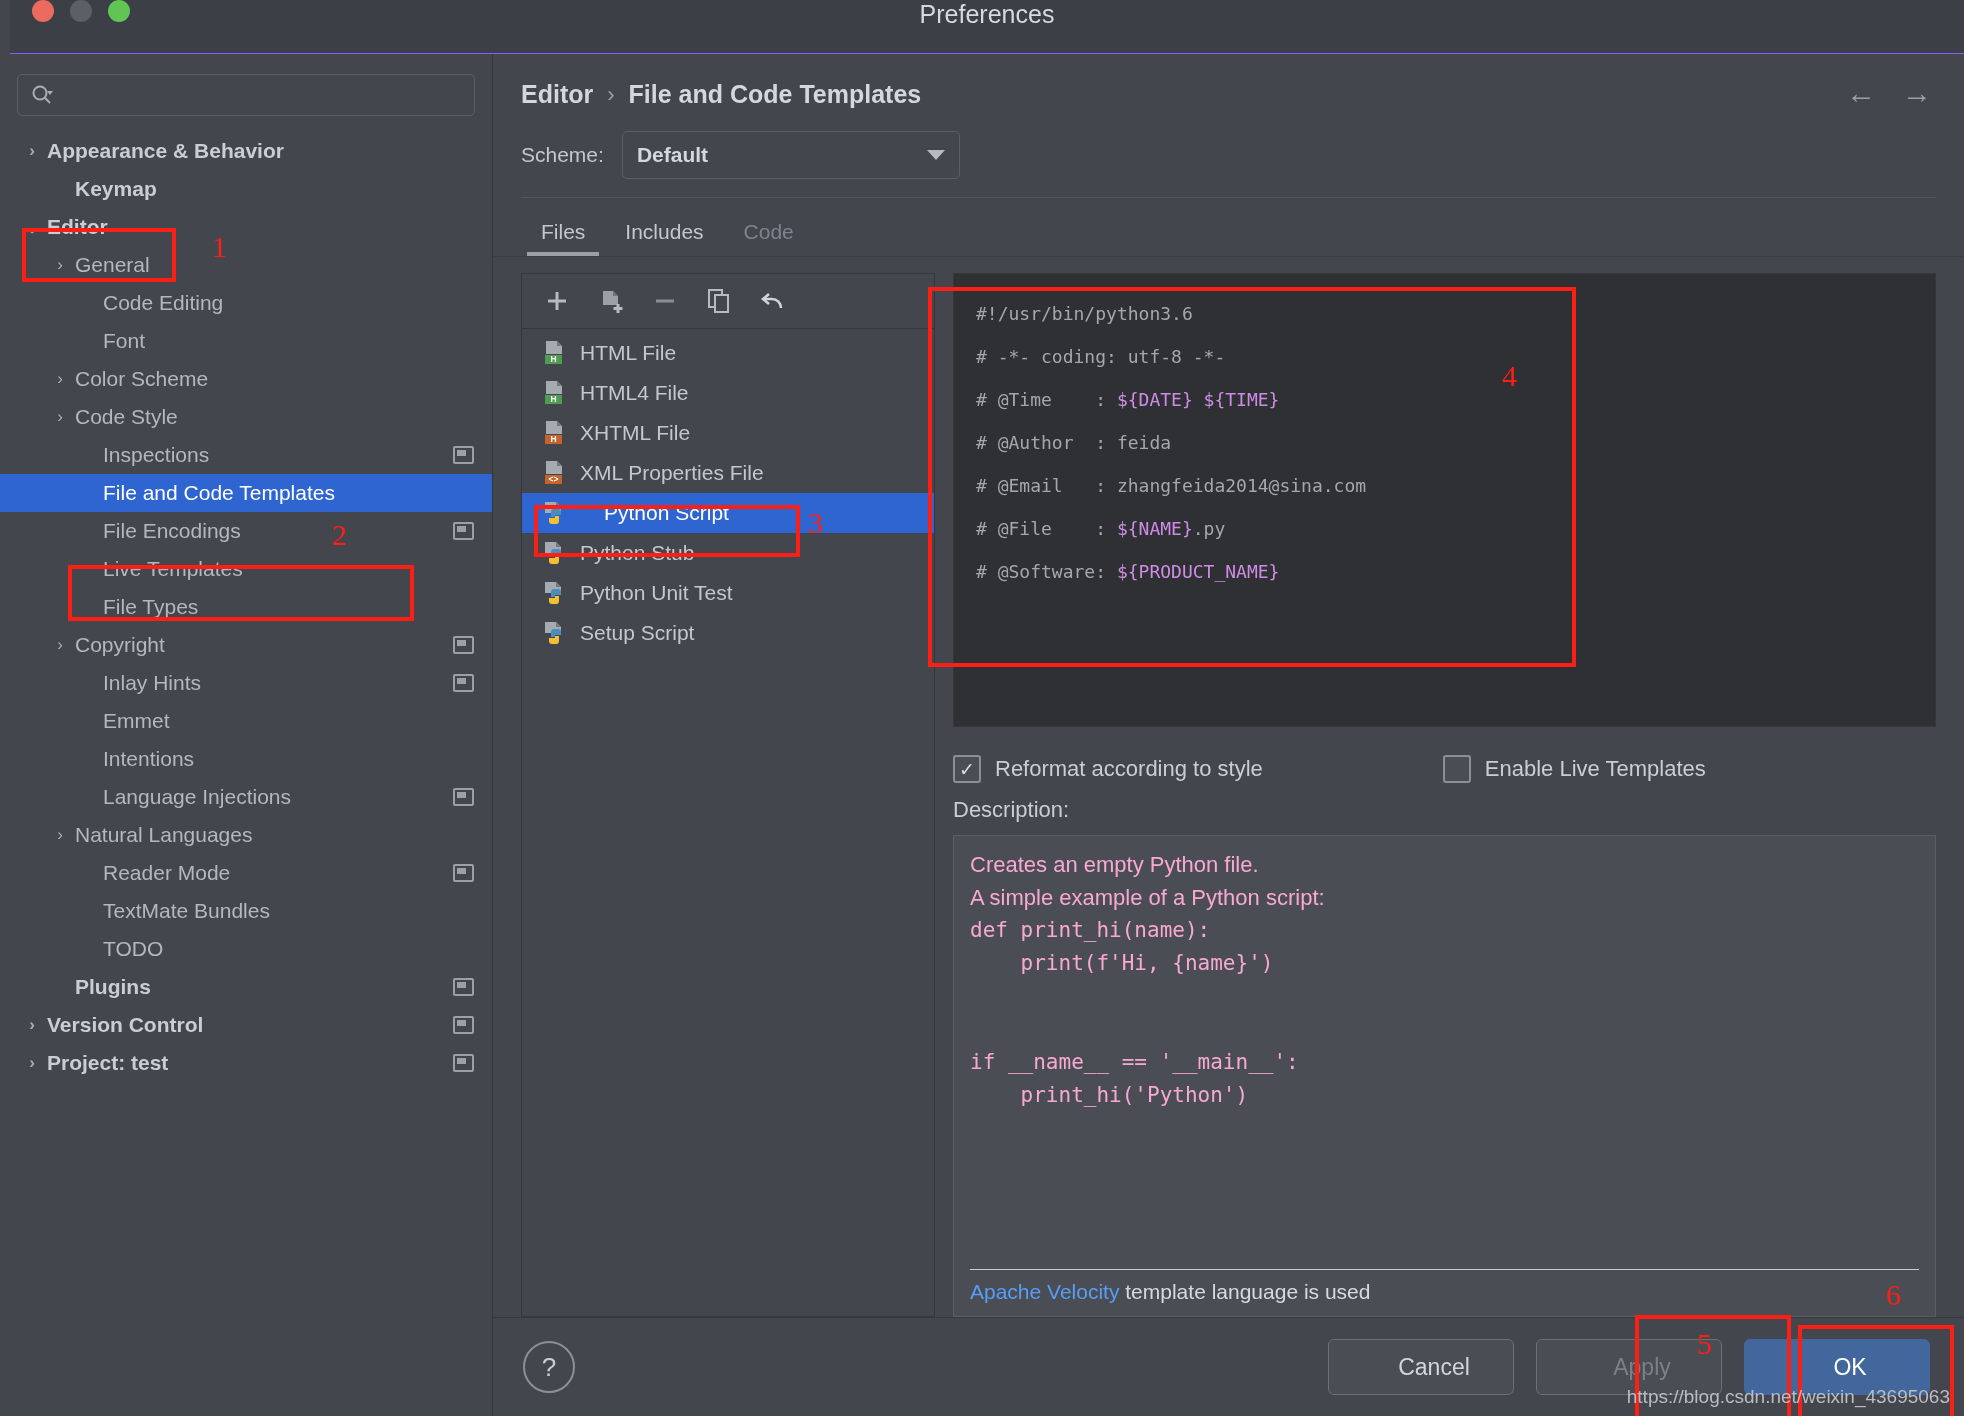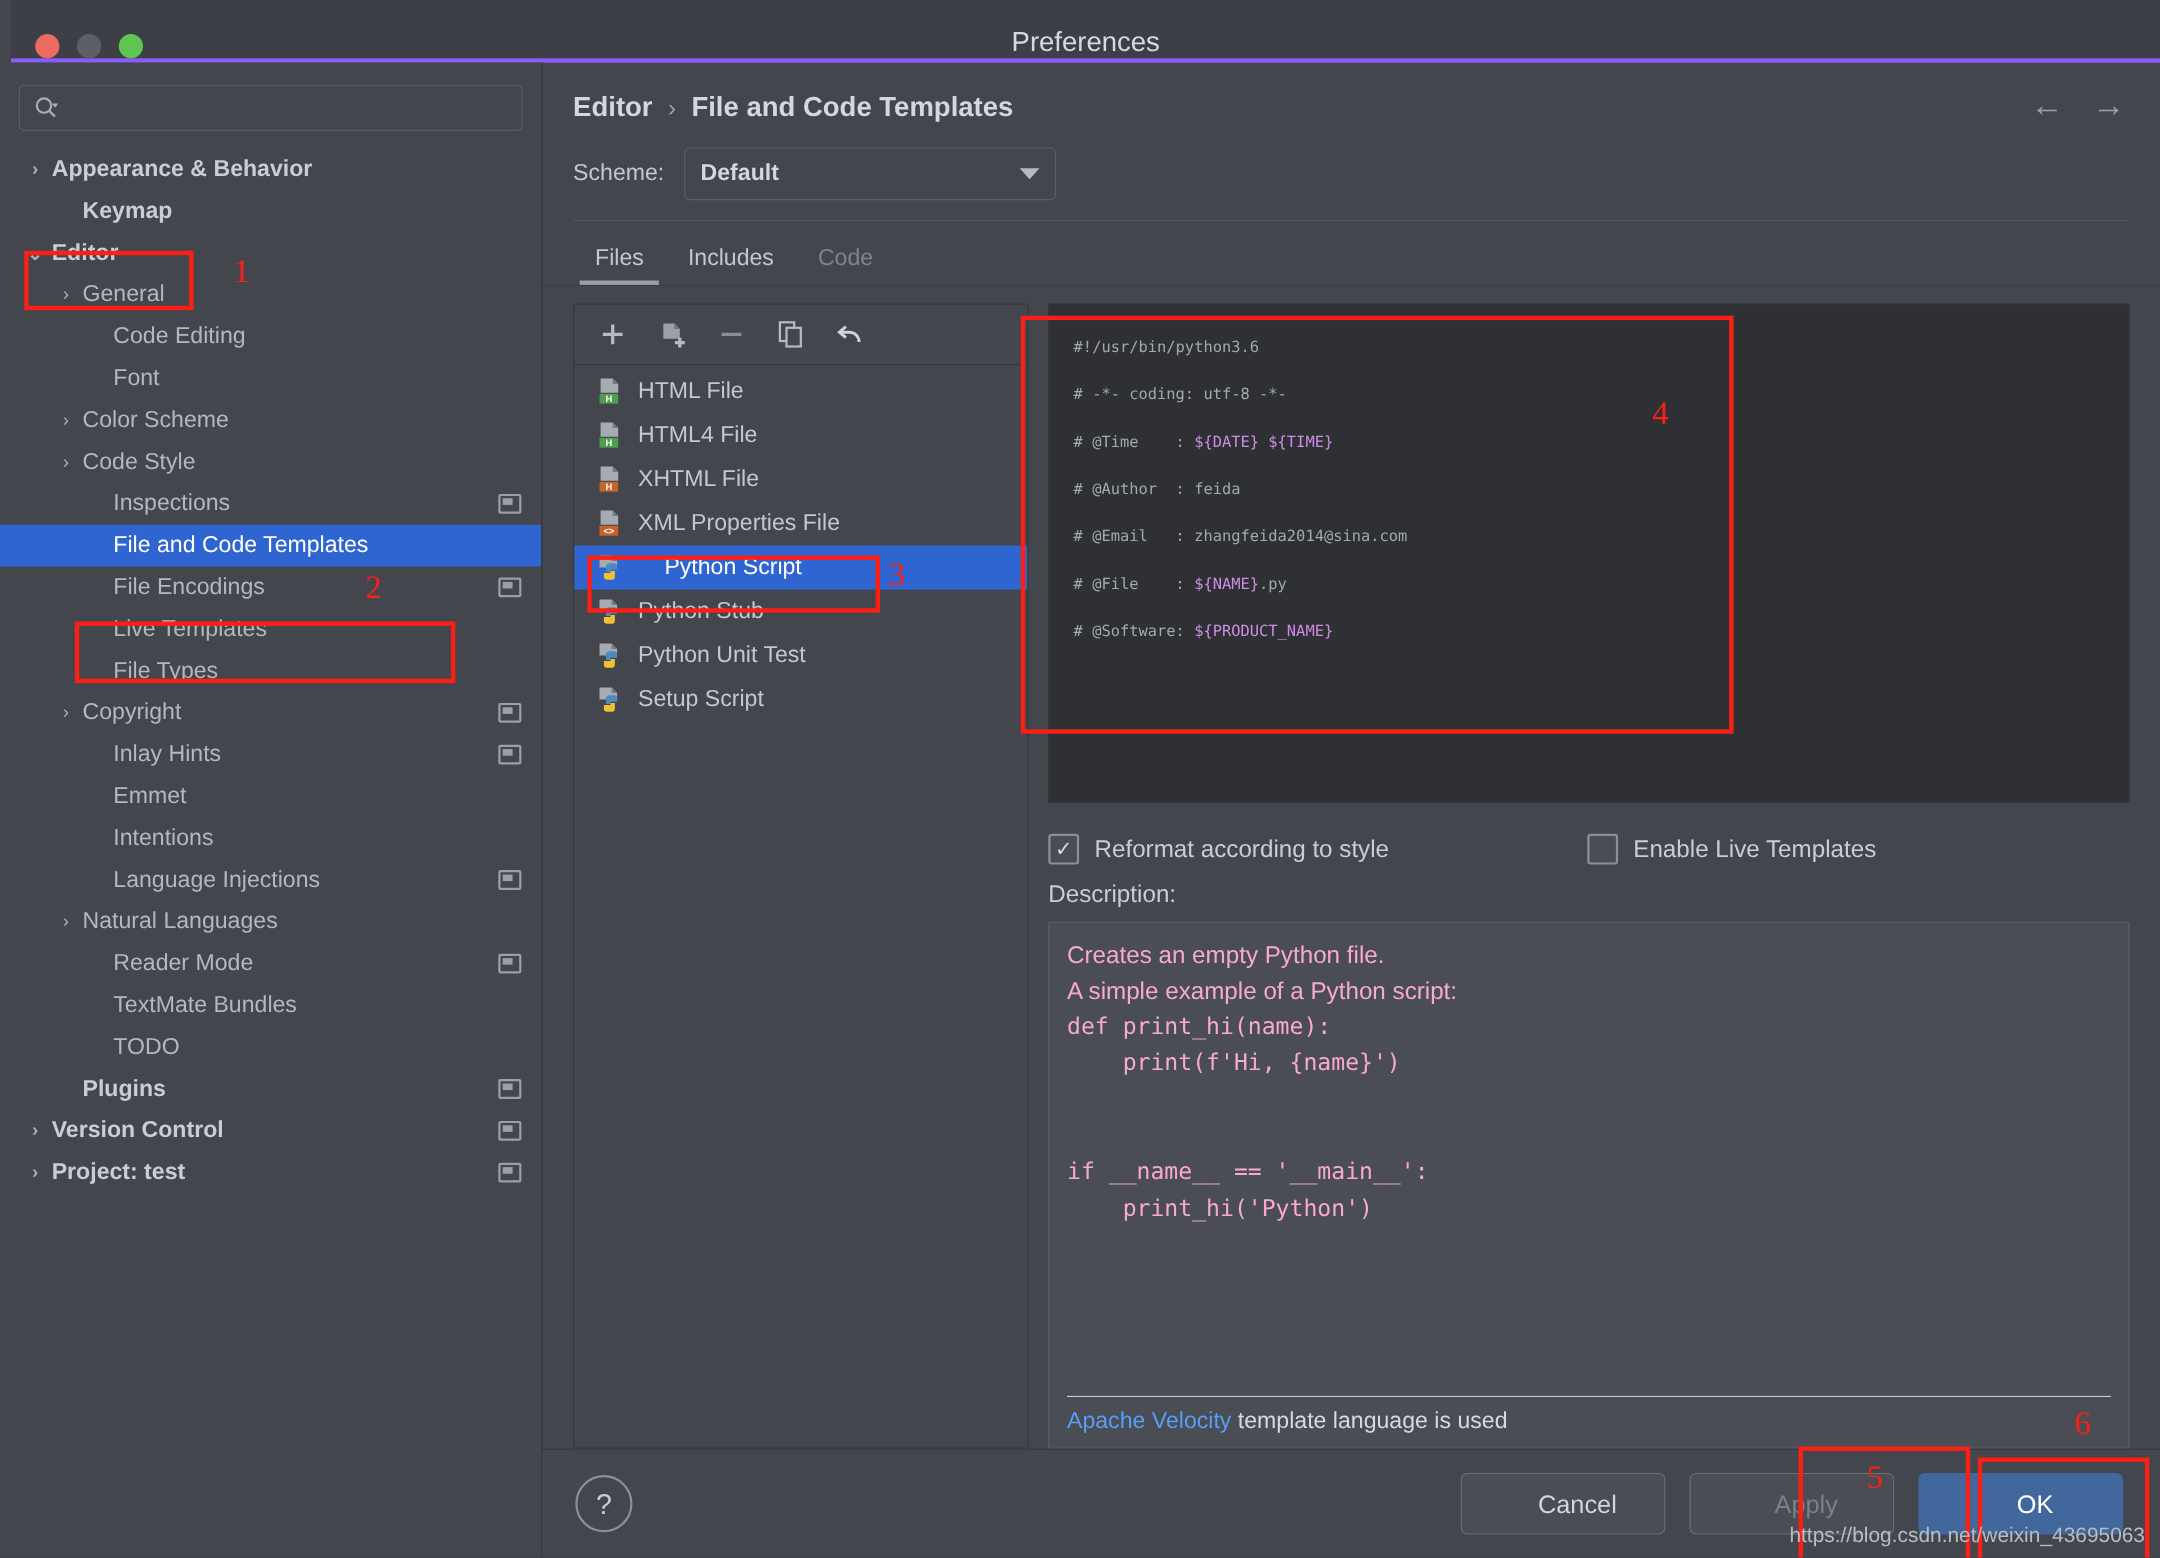--- a/index.html
+++ b/index.html
@@ -16,23 +16,23 @@
     position: absolute;
     inset: 0;
     background: #43474d;
     display: flex;
     flex-direction: column;
   }
   
   .titlebar {
     height: 53px;
     background: #3c4046;
-    border-bottom: 4px solid #8b5cf6;
-    display: flex;
-    align-items: flex-end;
+    border-bottom: 1px solid #8b5cf6;
+    display: flex;
+    align-items: flex-start;
     position: relative;
     flex: 0 0 auto;
     margin-left: 10px;
   }
   .traffic {
     display: flex;
     gap: 16px;
     margin-left: 22px;
   }
   .dot { width: 22px; height: 22px; border-radius: 50%; }
@@ -227,21 +227,21 @@
   .code-area {
     background: #2e3033;
     border: 1px solid #34373b;
     height: 434px;
     flex: 0 0 434px;
     padding: 18px 0 0 22px;
     overflow: hidden;
   }
   .code-line {
     font-family: "DejaVu Sans Mono", monospace;
-    font-size: 14px;
+    font-size: 18px;
     color: #a4a8ac;
     line-height: 43px;
     white-space: pre;
   }
   .code-line .var { color: #cf8ce6; }
   .checks-row {
     display: flex;
     align-items: center;
     margin-top: 28px;
     gap: 0;

